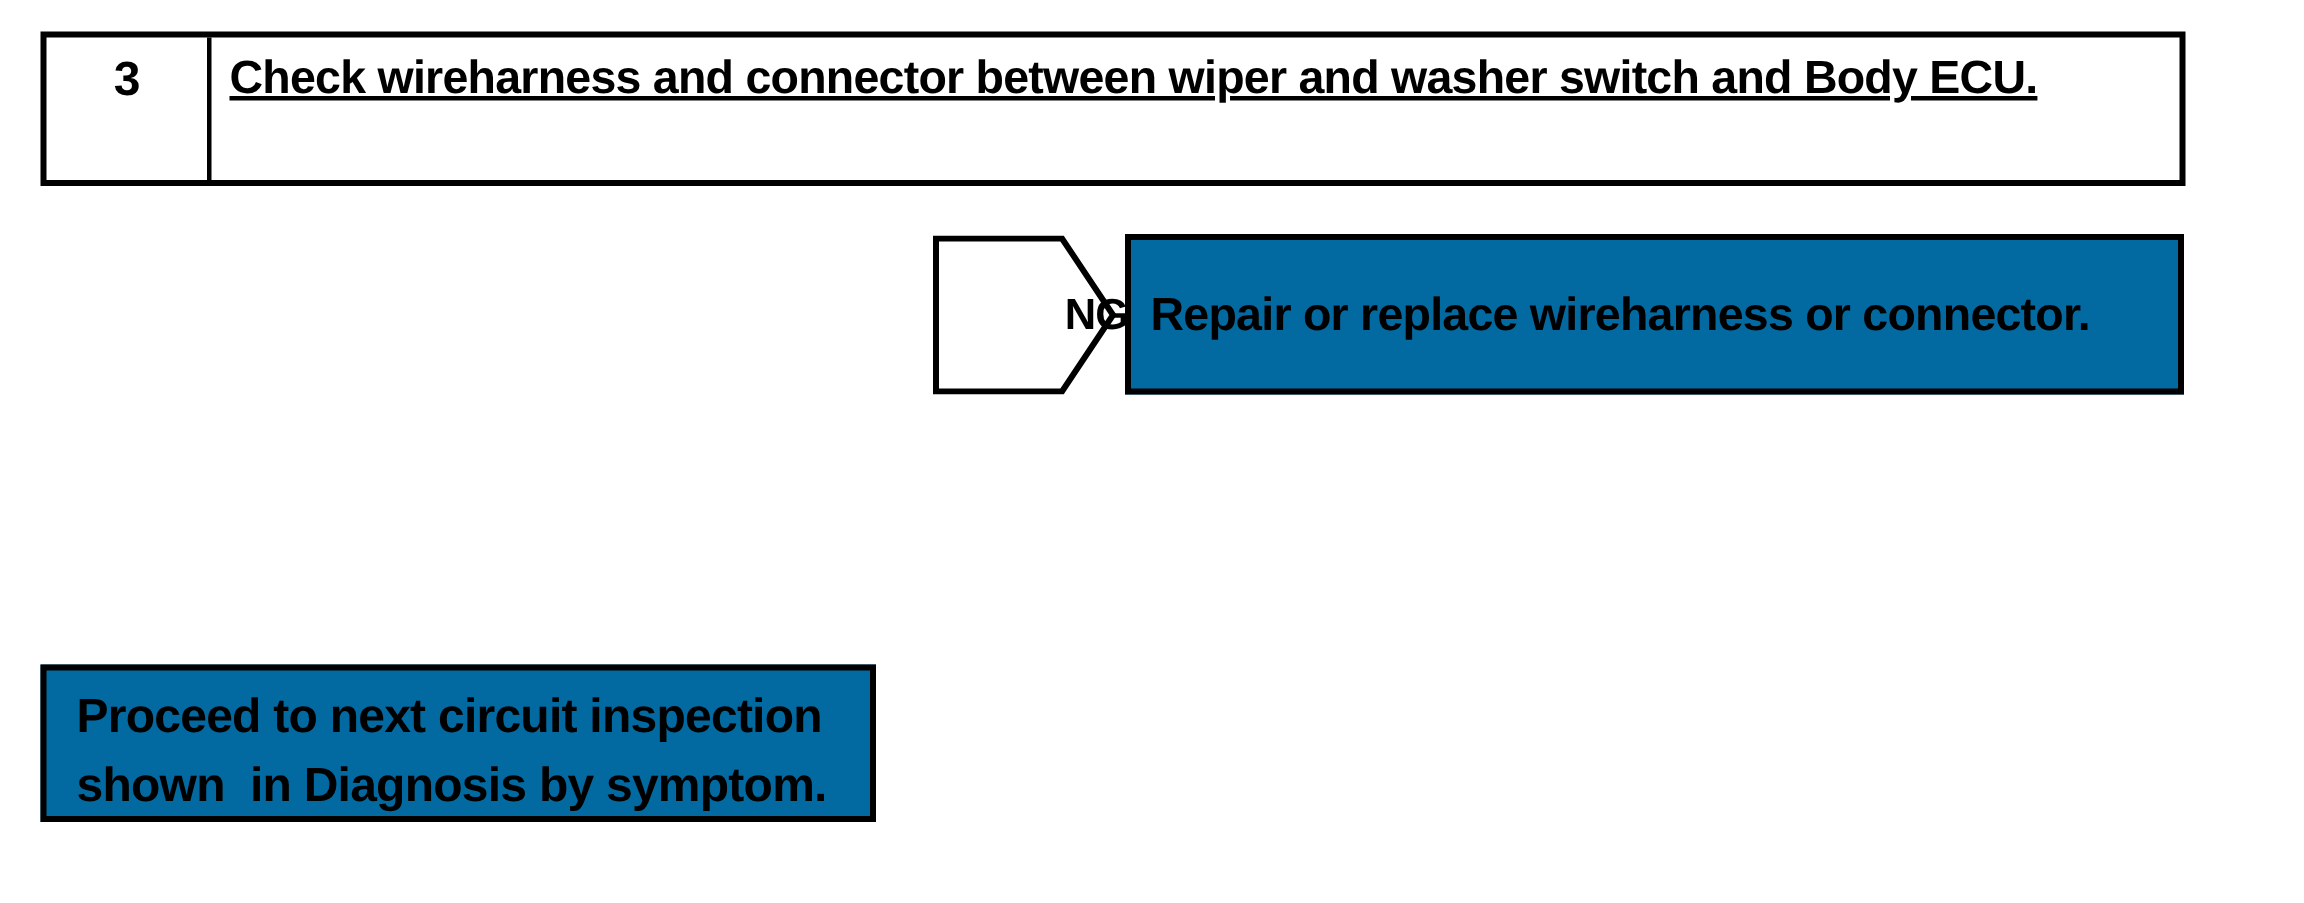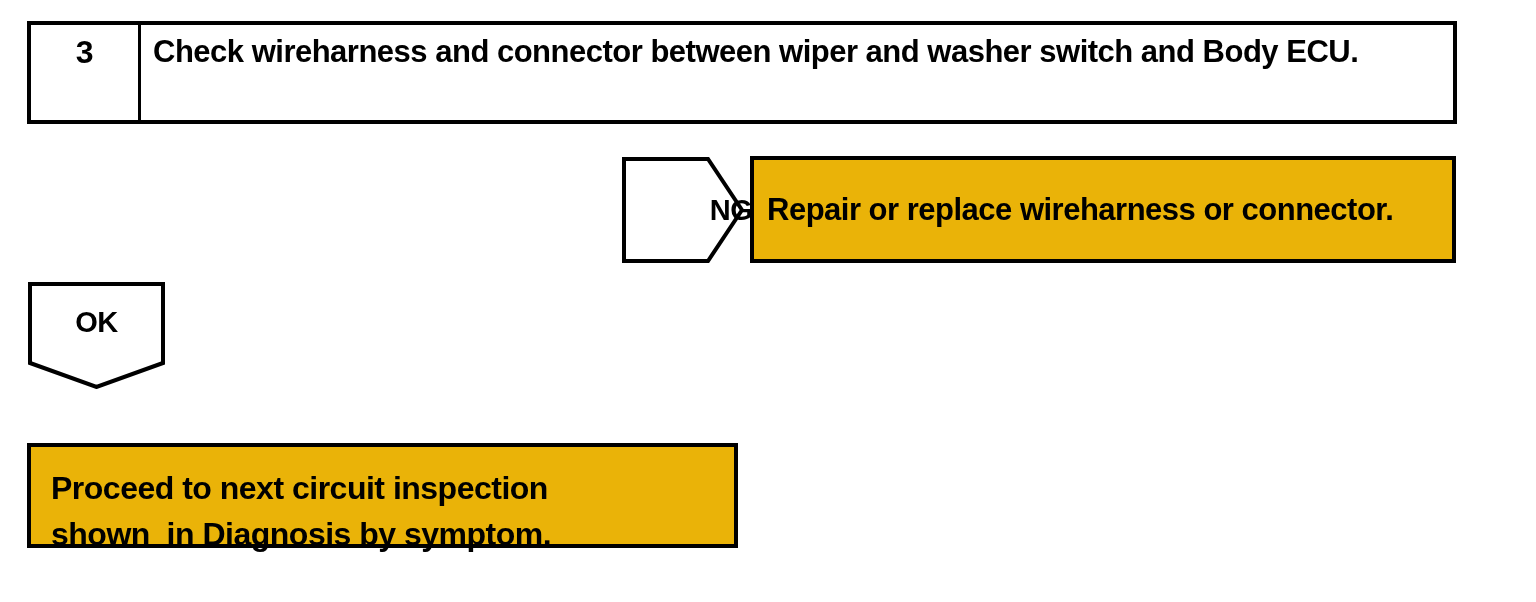--- a/index.html
+++ b/index.html
@@ -39,20 +39,21 @@
     padding-top: 9px;
     font-size: 32px;
     letter-spacing: -0.5px;
   }
   .step-instruction-cell {
     flex: 1;
     padding: 9px 16px 0 12px;
     font-size: 31px;
     line-height: 36px;
     letter-spacing: -0.5px;
+    text-decoration: underline;
   }
 
   
   .connector {
     position: absolute;
   }
   .connector svg {
     position: absolute;
     left: 0;
     top: 0;
@@ -90,39 +91,39 @@
     top: 0;
     width: 137px;
     height: 81px;
   }
 
   
   .action-box {
     position: absolute;
     border: 4px solid #000;
     box-sizing: border-box;
-    background: #eab308;
+    background: #0369a1;
   }
   .ng-action-box {
     left: 750px;
     top: 156px;
     width: 706px;
     height: 107px;
     display: flex;
     align-items: center;
     padding-left: 13px;
     font-size: 31px;
     letter-spacing: -0.5px;
   }
   .ok-action-box {
     left: 27px;
     top: 443px;
-    width: 711px;
+    width: 557px;
     height: 105px;
-    padding: 18px 0 0 20px;
+    padding: 7px 0 0 20px;
     font-size: 32px;
     line-height: 46px;
     letter-spacing: -0.5px;
     white-space: pre-wrap;
   }
 </style>
 </head>
 <body>
 
 <div class="page">
@@ -136,23 +137,17 @@
     <svg width="122" height="106" viewBox="0 0 122 106">
       <polygon points="2,2 86,2 120,53 86,104 2,104" fill="#ffffff" stroke="#000000" stroke-width="4" stroke-linejoin="miter"></polygon>
     </svg>
     <div class="connector-label">NG</div>
   </div>
 
   <div class="action-box ng-action-box">
     <span>Repair or replace wireharness or connector.</span>
   </div>
 
-  <div class="connector ok-connector">
-    <svg width="137" height="107" viewBox="0 0 137 107">
-      <polygon points="2,2 135,2 135,81 68.5,105 2,81" fill="#ffffff" stroke="#000000" stroke-width="4" stroke-linejoin="miter"></polygon>
-    </svg>
-    <div class="connector-label">OK</div>
-  </div>
 
   <div class="action-box ok-action-box">Proceed to next circuit inspection
 shown  in Diagnosis by symptom.</div>
 
 </div>
 
 </body></html>

